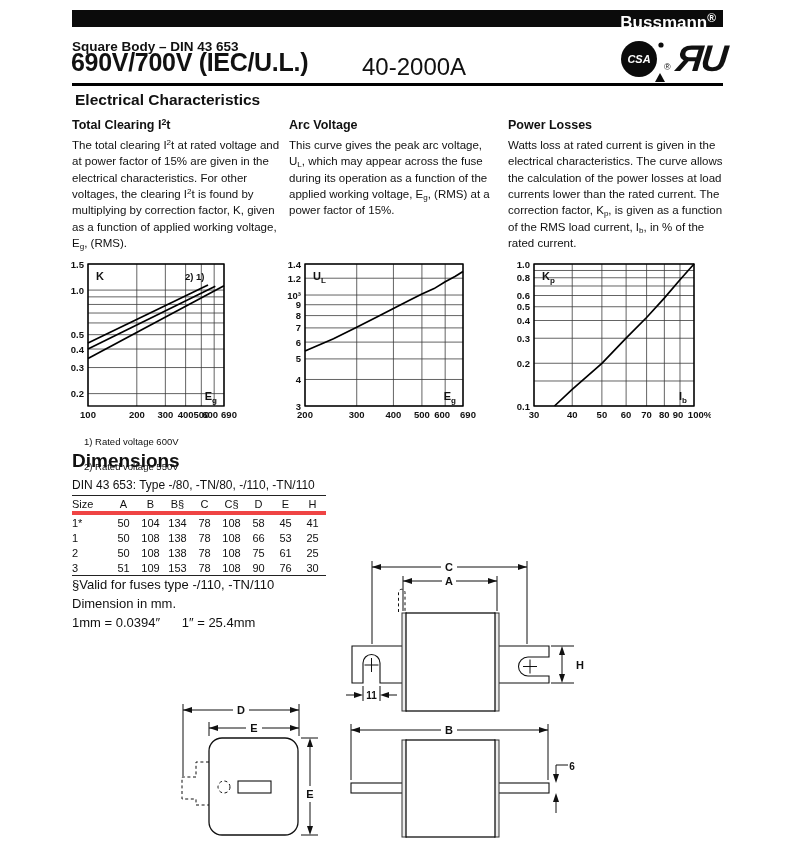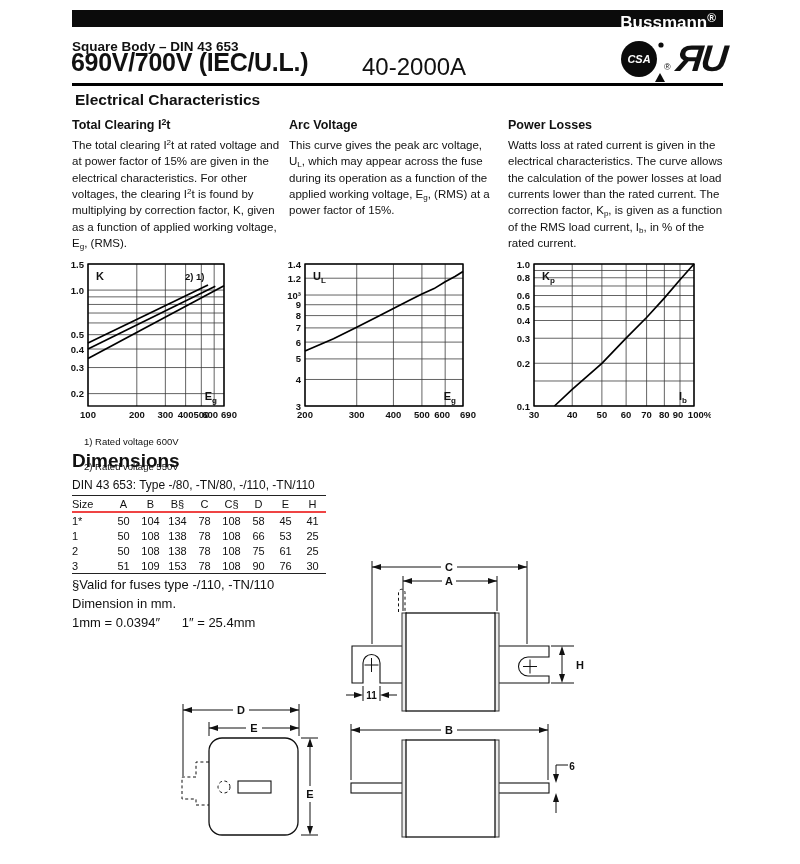--- a/index.html
+++ b/index.html
@@ -37,21 +37,21 @@
 
   .fn{left:84px;top:424px;font-size:9.5px;line-height:1.35;}
   .fn span{display:block;margin-top:12px;}
 
   .dim-head{left:72px;top:450px;font-size:19px;font-weight:bold;}
   .dim-sub{left:72px;top:478px;font-size:12px;}
   table.dims{position:absolute;left:72px;top:495px;border-collapse:collapse;font-size:11px;}
   table.dims th{font-weight:normal;}
   table.dims th,table.dims td{padding:1.5px 0;text-align:center;width:27px;}
   table.dims th:first-child,table.dims td:first-child{text-align:left;width:38px;}
-  table.dims thead tr{border-top:1.5px solid #222;border-bottom:2px solid #ef4444;}
+  table.dims thead tr{border-top:1.5px solid #222;border-bottom:4px solid #ef4444;}
   table.dims tbody tr:last-child{border-bottom:1.5px solid #222;}
   .dim-fn{left:72px;top:576px;font-size:13px;line-height:1.45;white-space:pre;}
 
   .ln{stroke:#111;stroke-width:1;fill:none;}
   .thk{stroke:#111;stroke-width:1.3;fill:#fff;}
   .thin{stroke:#111;stroke-width:1.1;fill:#fff;}
   .dash{stroke:#111;stroke-width:1;fill:none;stroke-dasharray:3,2.6;}
   .arr{fill:#111;stroke:none;}
   .cap{fill:#ececec;stroke:#333;stroke-width:1;}
   .dtxt{font:bold 11px "Liberation Sans",sans-serif;fill:#111;}

